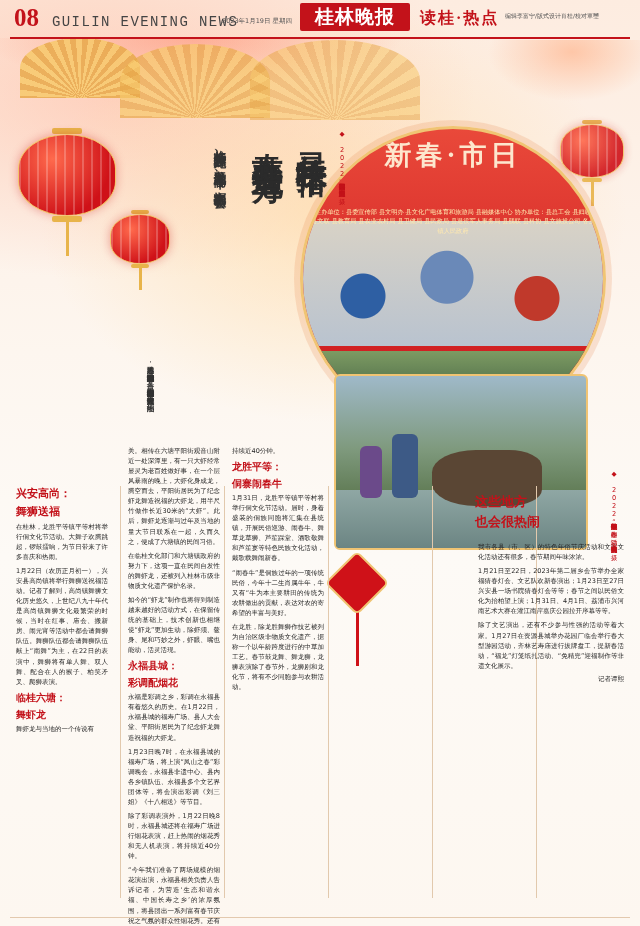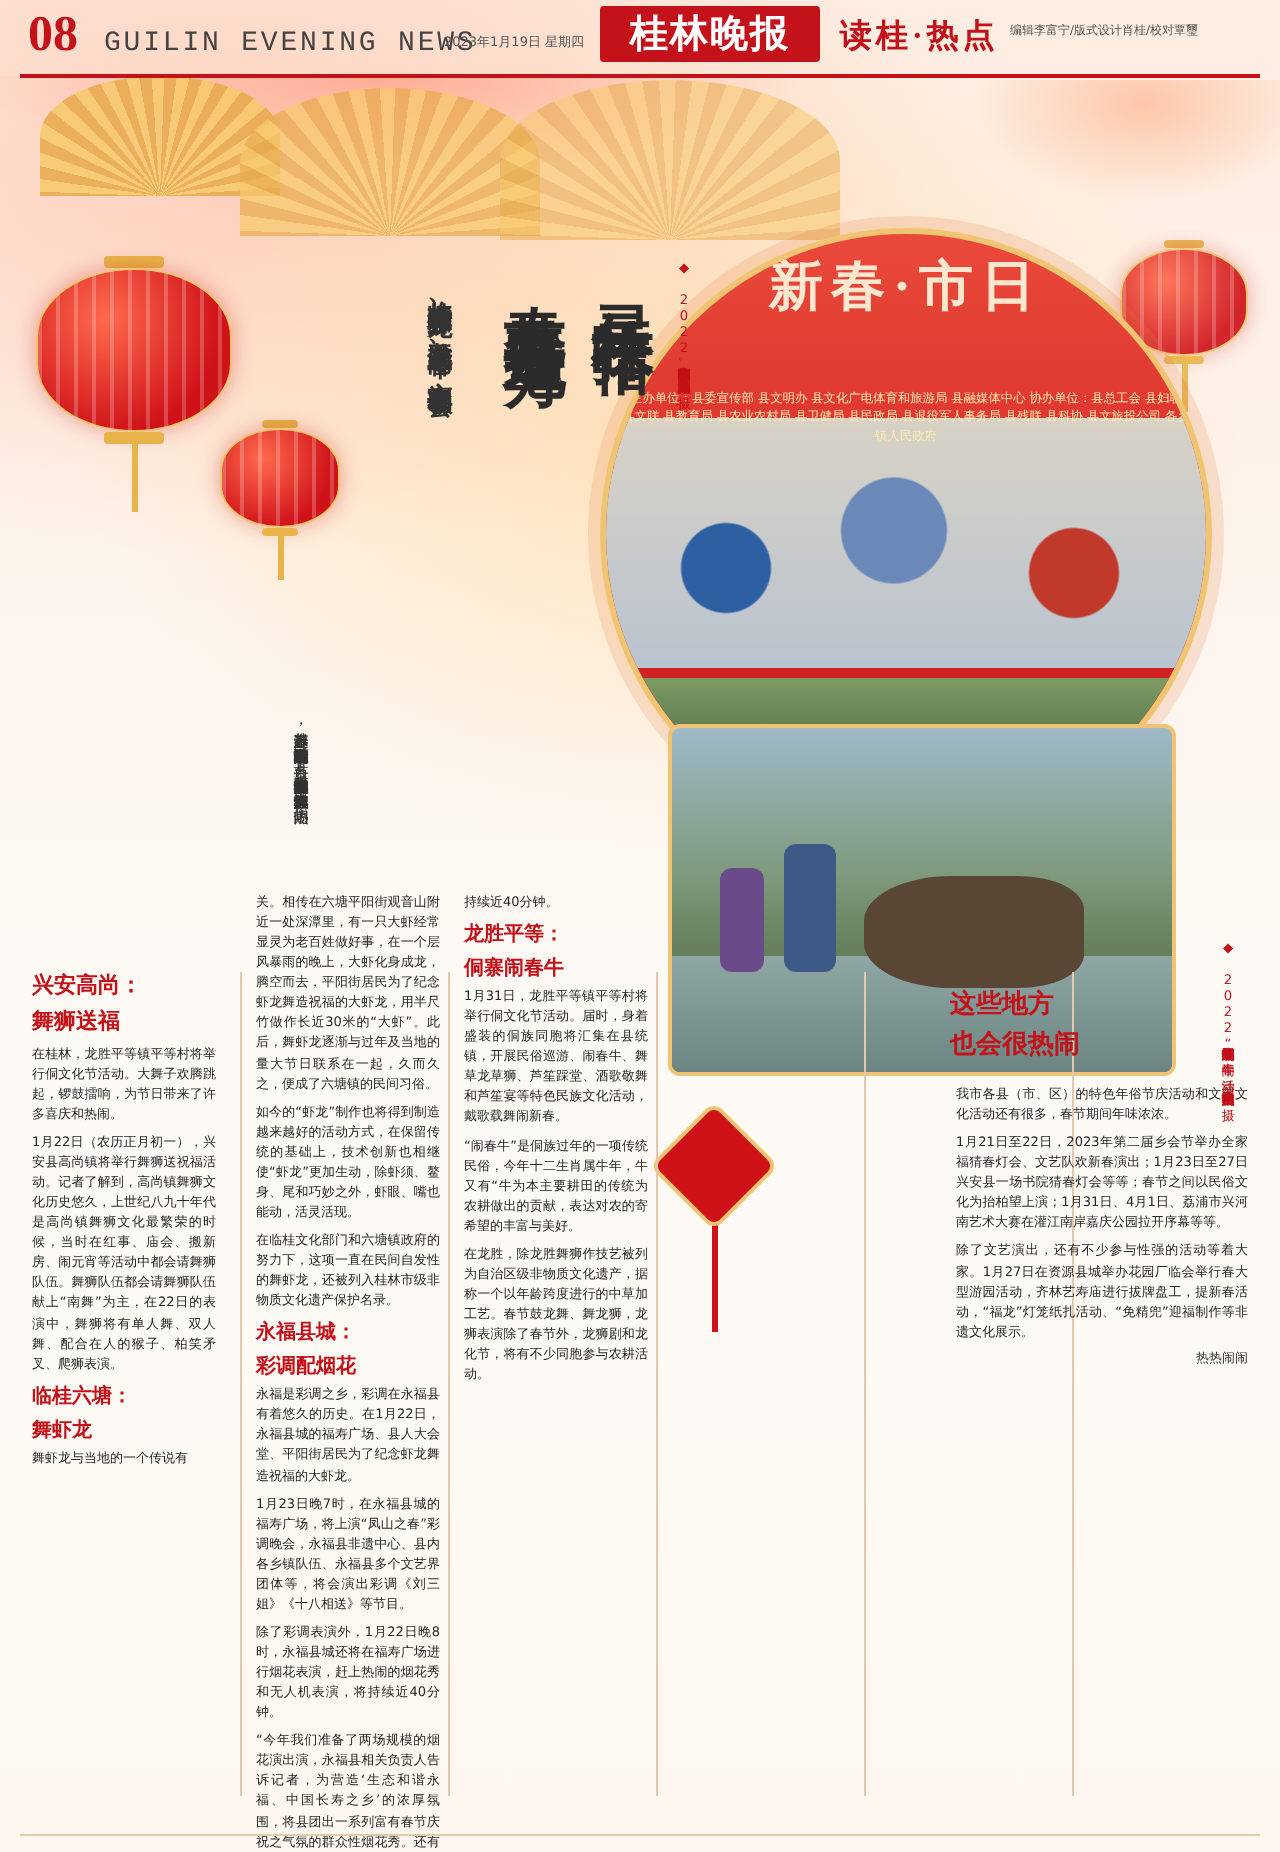--- a/index.html
+++ b/index.html
@@ -108,21 +108,21 @@
     position:absolute;left:38px;top:360px;width:118px;height:100px;z-index:30;
     display:flex;flex-direction:row-reverse;gap:1px;
   }
   #lead .l-col{
     writing-mode:vertical-rl;text-orientation:upright;
     font-size:7.6px;line-height:1.45;color:#333;
   }
 
   
   #circle{
-    position:absolute;left:300px;top:114px;width:300px;height:420px;z-index:20;
+    position:absolute;left:300px;top:126px;width:300px;height:420px;z-index:20;
   }
   #circle .ring{
     position:absolute;left:0;top:0;width:300px;height:300px;border-radius:50%;
     overflow:hidden;border:3px solid #f0c473;
     box-shadow:0 0 0 6px rgba(230,120,60,.18);
     background:linear-gradient(180deg,#e9493a,#c8121a);
   }
   #circle .ring .txt{
     position:absolute;left:0;top:8px;width:100%;text-align:center;
     font-size:27px;font-weight:bold;color:#fff6dc;
@@ -317,22 +317,22 @@
       <div class="ctitle">舞狮送福</div>
       <p>在桂林，龙胜平等镇平等村将举行侗文化节活动。大舞子欢腾跳起，锣鼓擂响，为节日带来了许多喜庆和热闹。</p>
       <p>1月22日（农历正月初一），兴安县高尚镇将举行舞狮送祝福活动。记者了解到，高尚镇舞狮文化历史悠久，上世纪八九十年代是高尚镇舞狮文化最繁荣的时候，当时在红事、庙会、搬新房、闹元宵等活动中都会请舞狮队伍。舞狮队伍都会请舞狮队伍献上“南舞”为主，在22日的表演中，舞狮将有单人舞、双人舞、配合在人的猴子、柏笑矛叉、爬狮表演。</p>
       <div class="sub">临桂六塘：</div>
       <div class="sub">舞虾龙</div>
       <p>舞虾龙与当地的一个传说有</p>
     </div>
 
     <div class="col" style="left:112px;top:-40px;">
       <p>关。相传在六塘平阳街观音山附近一处深潭里，有一只大虾经常显灵为老百姓做好事，在一个层风暴雨的晚上，大虾化身成龙，腾空而去，平阳街居民为了纪念虾龙舞造祝福的大虾龙，用半尺竹做作长近30米的“大虾”。此后，舞虾龙逐渐与过年及当地的量大节日联系在一起，久而久之，便成了六塘镇的民间习俗。</p>
+      <p>在临桂文化部门和六塘镇政府的努力下，这项一直在民间自发性的舞虾龙，还被列入桂林市级非物质文化遗产保护名录。</p>
       <p>如今的“虾龙”制作也将得到制造越来越好的活动方式，在保留传统的基础上，技术创新也相继使“虾龙”更加生动，除虾须、鳌身、尾和巧妙之外，虾眼、嘴也能动，活灵活现。</p>
-      <p>在临桂文化部门和六塘镇政府的努力下，这项一直在民间自发性的舞虾龙，还被列入桂林市级非物质文化遗产保护名录。</p>
       <div class="sub">永福县城：</div>
       <div class="sub">彩调配烟花</div>
       <p>永福是彩调之乡，彩调在永福县有着悠久的历史。在1月22日，永福县城的福寿广场、县人大会堂、平阳街居民为了纪念虾龙舞造祝福的大虾龙。</p>
       <p>1月23日晚7时，在永福县城的福寿广场，将上演“凤山之春”彩调晚会，永福县非遗中心、县内各乡镇队伍、永福县多个文艺界团体等，将会演出彩调《刘三姐》《十八相送》等节目。</p>
       <p>除了彩调表演外，1月22日晚8时，永福县城还将在福寿广场进行烟花表演，赶上热闹的烟花秀和无人机表演，将持续近40分钟。</p>
       <p>“今年我们准备了两场规模的烟花演出演，永福县相关负责人告诉记者，为营造‘生态和谐永福、中国长寿之乡’的浓厚氛围，将县团出一系列富有春节庆祝之气氛的群众性烟花秀。还有网络也吸吸平大赛、迎春游园活动等活动项目，欢迎各地。”</p>
     </div>
 
     <div class="col" style="left:216px;top:-40px;">
       <p>持续近40分钟。</p>
@@ -340,18 +340,18 @@
       <div class="sub">侗寨闹春牛</div>
       <p>1月31日，龙胜平等镇平等村将举行侗文化节活动。届时，身着盛装的侗族同胞将汇集在县统镇，开展民俗巡游、闹春牛、舞草龙草狮、芦笙踩堂、酒歌敬舞和芦笙宴等特色民族文化活动，戴歌载舞闹新春。</p>
       <p>“闹春牛”是侗族过年的一项传统民俗，今年十二生肖属牛年，牛又有“牛为本主要耕田的传统为农耕做出的贡献，表达对农的寄希望的丰富与美好。</p>
       <p>在龙胜，除龙胜舞狮作技艺被列为自治区级非物质文化遗产，据称一个以年龄跨度进行的中草加工艺。春节鼓龙舞、舞龙狮，龙狮表演除了春节外，龙狮剧和龙化节，将有不少同胞参与农耕活动。</p>
     </div>
 
     <div class="col" style="left:462px;top:56px;width:146px;">
       <p>我市各县（市、区）的特色年俗节庆活动和文艺文化活动还有很多，春节期间年味浓浓。</p>
       <p>1月21日至22日，2023年第二届乡会节举办全家福猜春灯会、文艺队欢新春演出；1月23日至27日兴安县一场书院猜春灯会等等；春节之间以民俗文化为抬柏望上演；1月31日、4月1日、荔浦市兴河南艺术大赛在灌江南岸嘉庆公园拉开序幕等等。</p>
       <p>除了文艺演出，还有不少参与性强的活动等着大家。1月27日在资源县城举办花园厂临会举行春大型游园活动，齐林艺寿庙进行拔牌盘工，提新春活动，“福龙”灯笼纸扎活动、“免精兜”迎福制作等非遗文化展示。</p>
-      <div class="byline">热热闹闹</div>
+      <div class="byline">记者谭熙</div>
     </div>
   </div>
 
   <div id="footerrule"></div>
 </div>
 
 </body></html>

